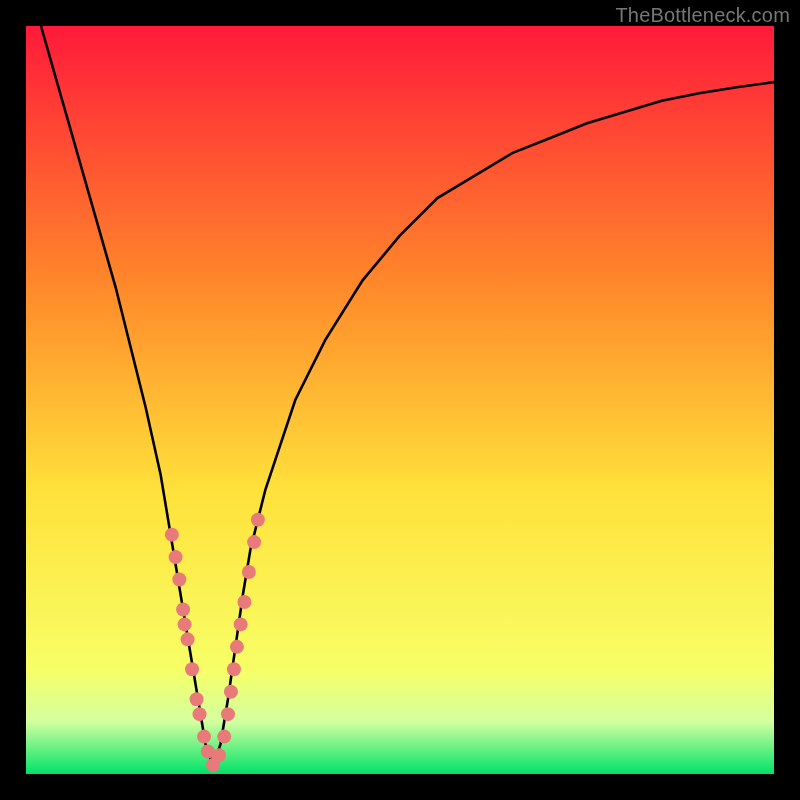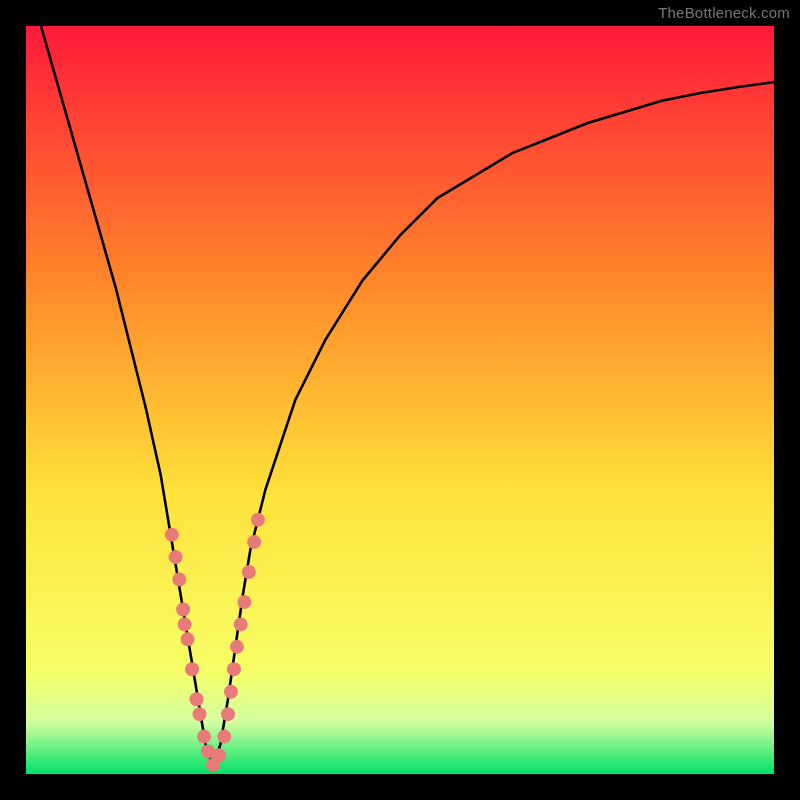--- a/index.html
+++ b/index.html
@@ -24,21 +24,21 @@
     left: 0;
     top: 0;
     width: 748px;
     height: 748px;
   }
   .watermark {
     position: absolute;
     top: 4px;
     right: 10px;
     color: #777;
-    font-size: 15px;
+    font-size: 20px;
     font-weight: 500;
     letter-spacing: 0.2px;
   }
   svg { display: block; }
 </style>
 </head>
 <body>
 
 <div class="watermark">TheBottleneck.com</div>
 

